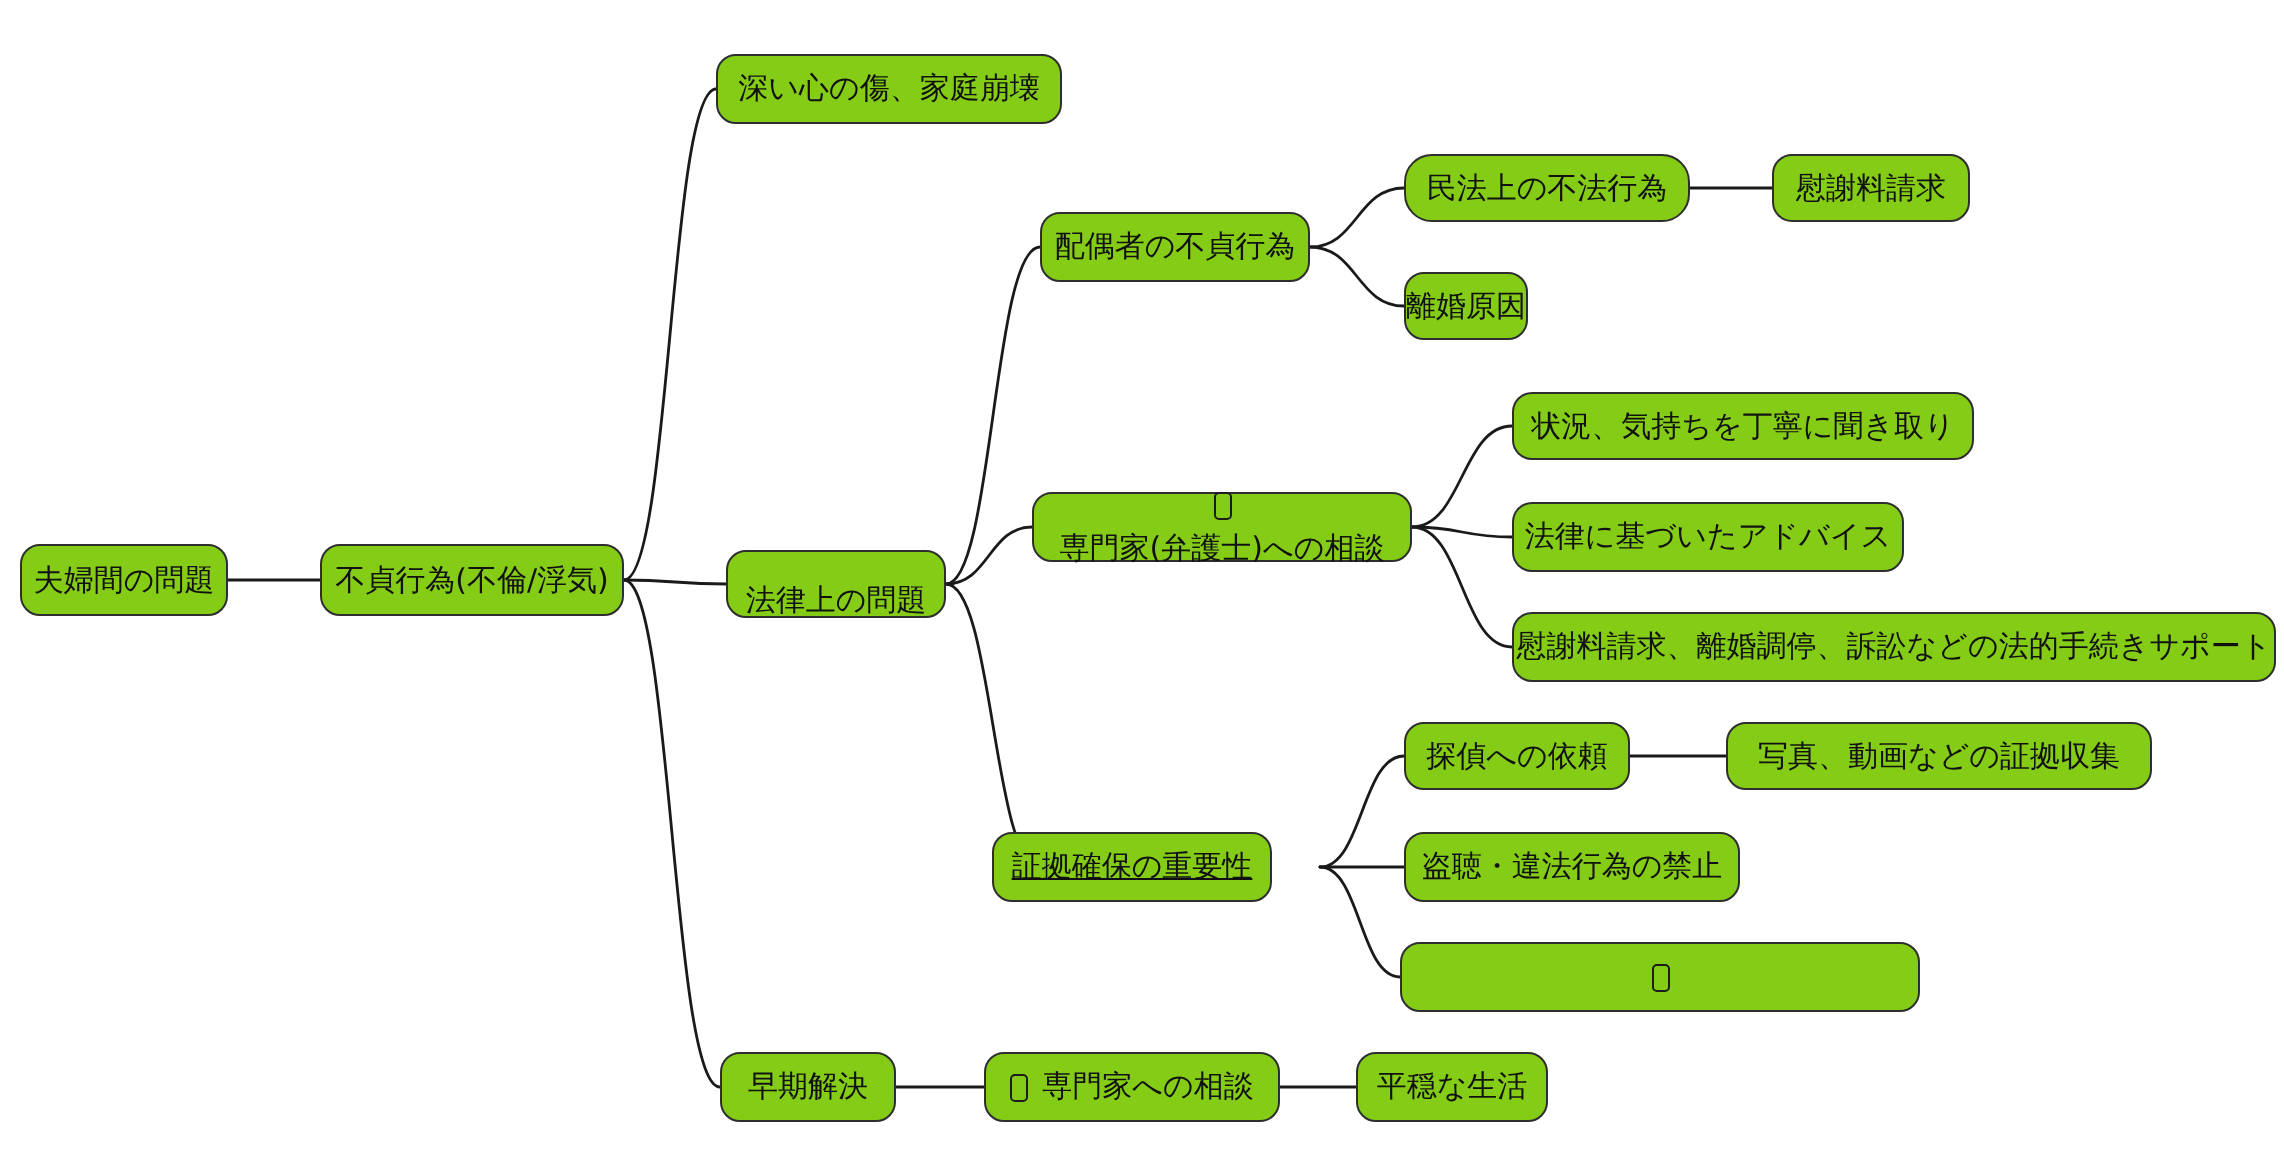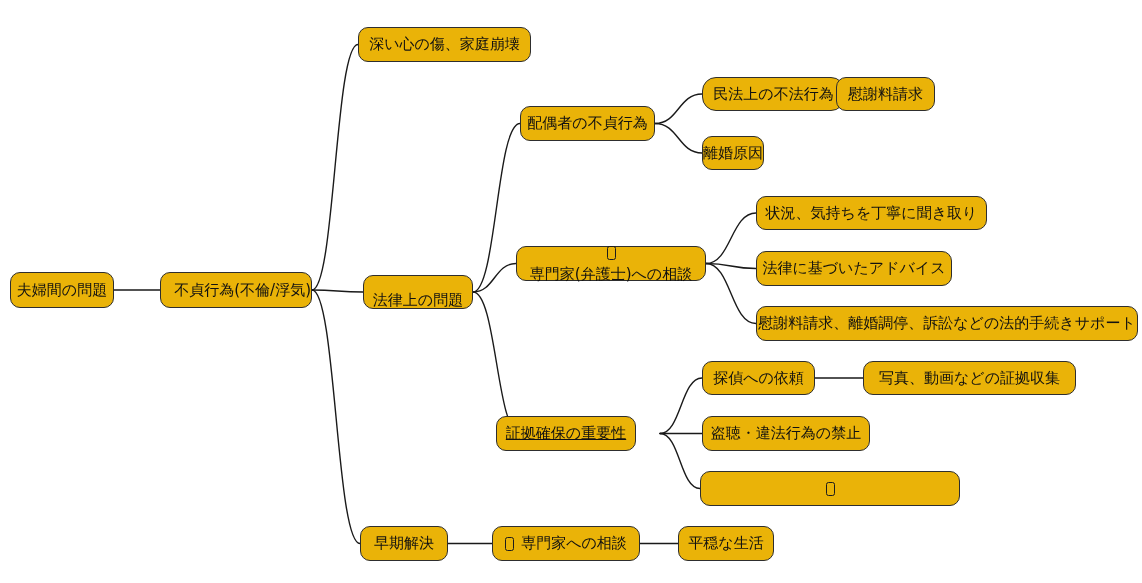--- a/index.html
+++ b/index.html
@@ -21,21 +21,21 @@
     width: 1142px;
     height: 583px;
   }
   .mm-node {
     position: absolute;
     box-sizing: border-box;
     display: flex;
     align-items: center;
     justify-content: center;
     gap: 7px;
-    background: #eab308;
+    background: #84cc16;
     border: 1.6px solid #2e2e2e;
     border-radius: 10px;
     color: #111111;
     font-size: 15px;
     line-height: 1;
     white-space: nowrap;
     z-index: 2;
   }
   .mm-node .glyph {
     display: inline-block;
@@ -71,21 +71,21 @@
       <path d="M660,433.5 C681,433.5 681,433.5 702,433.5" fill="none" stroke="#1a1a1a" stroke-width="1.4" stroke-linecap="round"></path>
       <path d="M660,433.5 C680,433.5 680,488.5 700,488.5" fill="none" stroke="#1a1a1a" stroke-width="1.4" stroke-linecap="round"></path>
       <path d="M815,378 C839,378 839,378 863,378" fill="none" stroke="#1a1a1a" stroke-width="1.4" stroke-linecap="round"></path>
       <path d="M448,543.5 C470,543.5 470,543.5 492,543.5" fill="none" stroke="#1a1a1a" stroke-width="1.4" stroke-linecap="round"></path>
       <path d="M640,543.5 C659,543.5 659,543.5 678,543.5" fill="none" stroke="#1a1a1a" stroke-width="1.4" stroke-linecap="round"></path>
     </svg>
   <div id="node-layer">
       <div class="mm-node" style="left: 10px; top: 272px; width: 104px; height: 36px;">
         <span class="lbl">夫婦間の問題</span>
       </div>
-      <div class="mm-node" style="left: 160px; top: 272px; width: 152px; height: 36px; justify-content: flex-end;">
+      <div class="mm-node" style="left: 160px; top: 272px; width: 152px; height: 36px;">
         <span class="lbl">不貞行為(不倫/浮気)</span>
       </div>
       <div class="mm-node" style="left: 358px; top: 27px; width: 173px; height: 35px;">
         <span class="lbl">深い心の傷、家庭崩壊</span>
       </div>
       <div class="mm-node" style="left: 363px; top: 275px; width: 110px; height: 34px; align-items: flex-end;">
         <span class="lbl">法律上の問題</span>
       </div>
       <div class="mm-node" style="left: 360px; top: 526px; width: 88px; height: 35px;">
         <span class="lbl">早期解決</span>
@@ -99,21 +99,21 @@
       </div>
       <div class="mm-node" style="left: 496px; top: 416px; width: 140px; height: 35px; text-decoration: underline;">
         <span class="lbl">証拠確保の重要性</span>
       </div>
       <div class="mm-node" style="left: 702px; top: 77px; width: 143px; height: 34px; border-radius: 14px;">
         <span class="lbl">民法上の不法行為</span>
       </div>
       <div class="mm-node" style="left: 702px; top: 136px; width: 62px; height: 34px;">
         <span class="lbl">離婚原因</span>
       </div>
-      <div class="mm-node" style="left: 836px; top: 77px; width: 99px; height: 34px;">
+      <div class="mm-node" style="left: 886px; top: 77px; width: 99px; height: 34px;">
         <span class="lbl">慰謝料請求</span>
       </div>
       <div class="mm-node" style="left: 756px; top: 196px; width: 231px; height: 34px;">
         <span class="lbl">状況、気持ちを丁寧に聞き取り</span>
       </div>
       <div class="mm-node" style="left: 756px; top: 251px; width: 196px; height: 35px;">
         <span class="lbl">法律に基づいたアドバイス</span>
       </div>
       <div class="mm-node" style="left: 756px; top: 306px; width: 382px; height: 35px;">
         <span class="lbl">慰謝料請求、離婚調停、訴訟などの法的手続きサポート</span>

